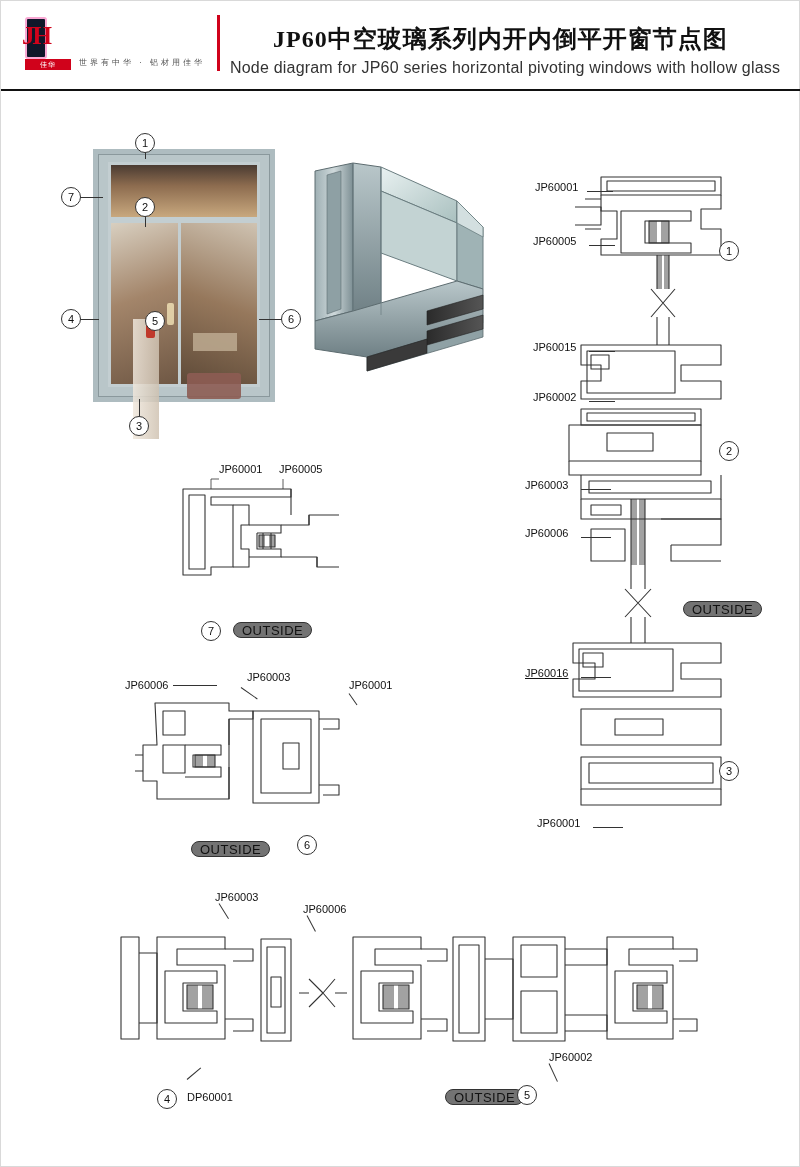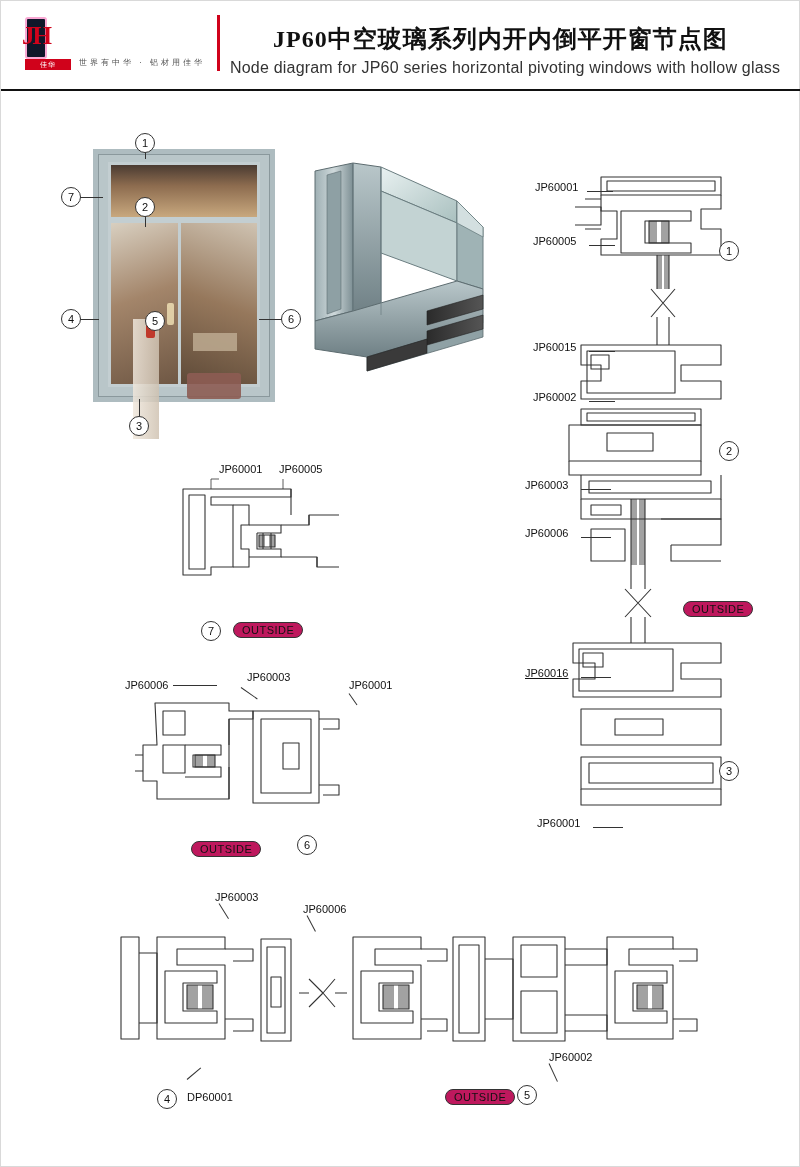--- a/index.html
+++ b/index.html
@@ -88,21 +88,21 @@
 
   
   .num{
     position:absolute;width:20px;height:20px;border-radius:50%;
     border:1px solid #333;background:#fff;
     font-size:11px;line-height:19px;text-align:center;color:#111;
     box-sizing:border-box;z-index:6;
   }
   .outside{
     position:absolute;height:16px;border:1px solid #333;border-radius:8px;
-    background:#be185d;font-size:11px;line-height:15px;text-align:center;color:#111;
+    background:#737373;font-size:13px;line-height:15px;text-align:center;color:#111;
     padding:0 8px;box-sizing:border-box;z-index:6;letter-spacing:.5px;
   }
   .code{
     position:absolute;font-size:11px;color:#111;white-space:nowrap;z-index:6;
   }
   .lead{
     position:absolute;background:#333;height:1px;z-index:5;
   }
   .lead-v{
     position:absolute;background:#333;width:1px;z-index:5;

